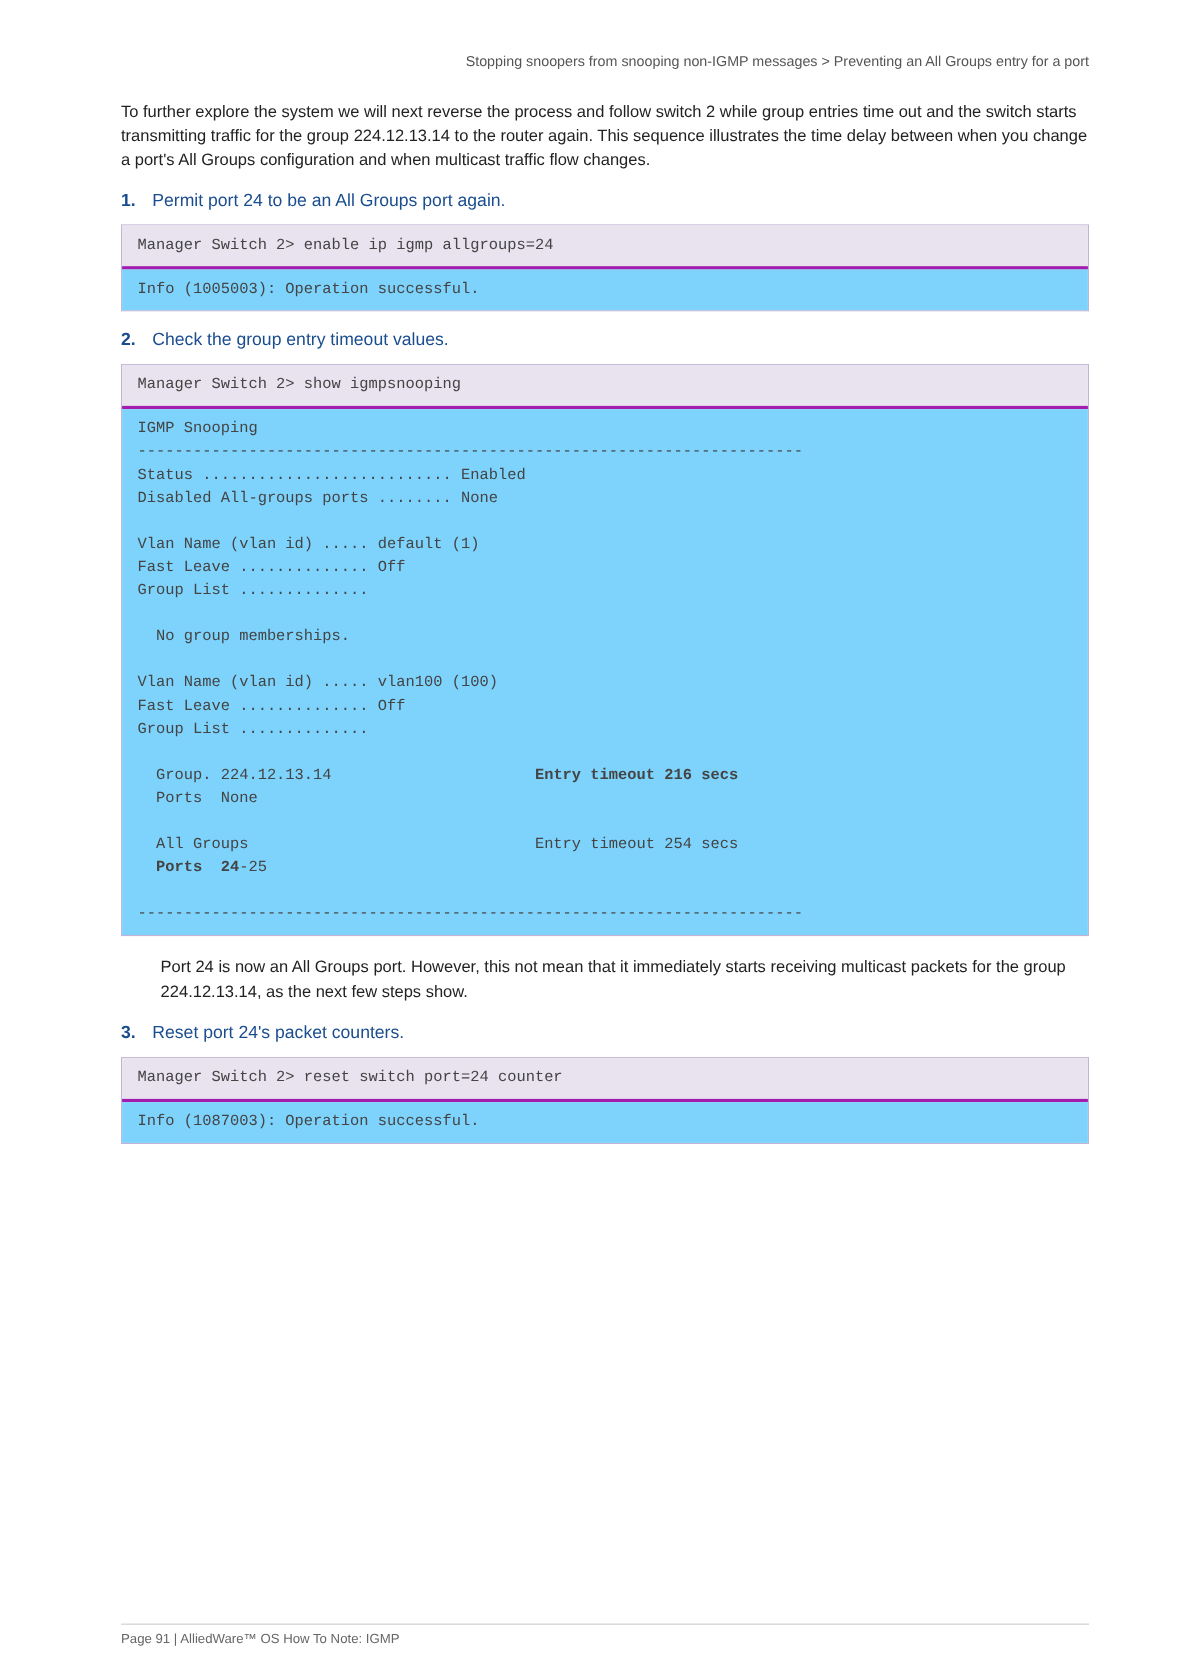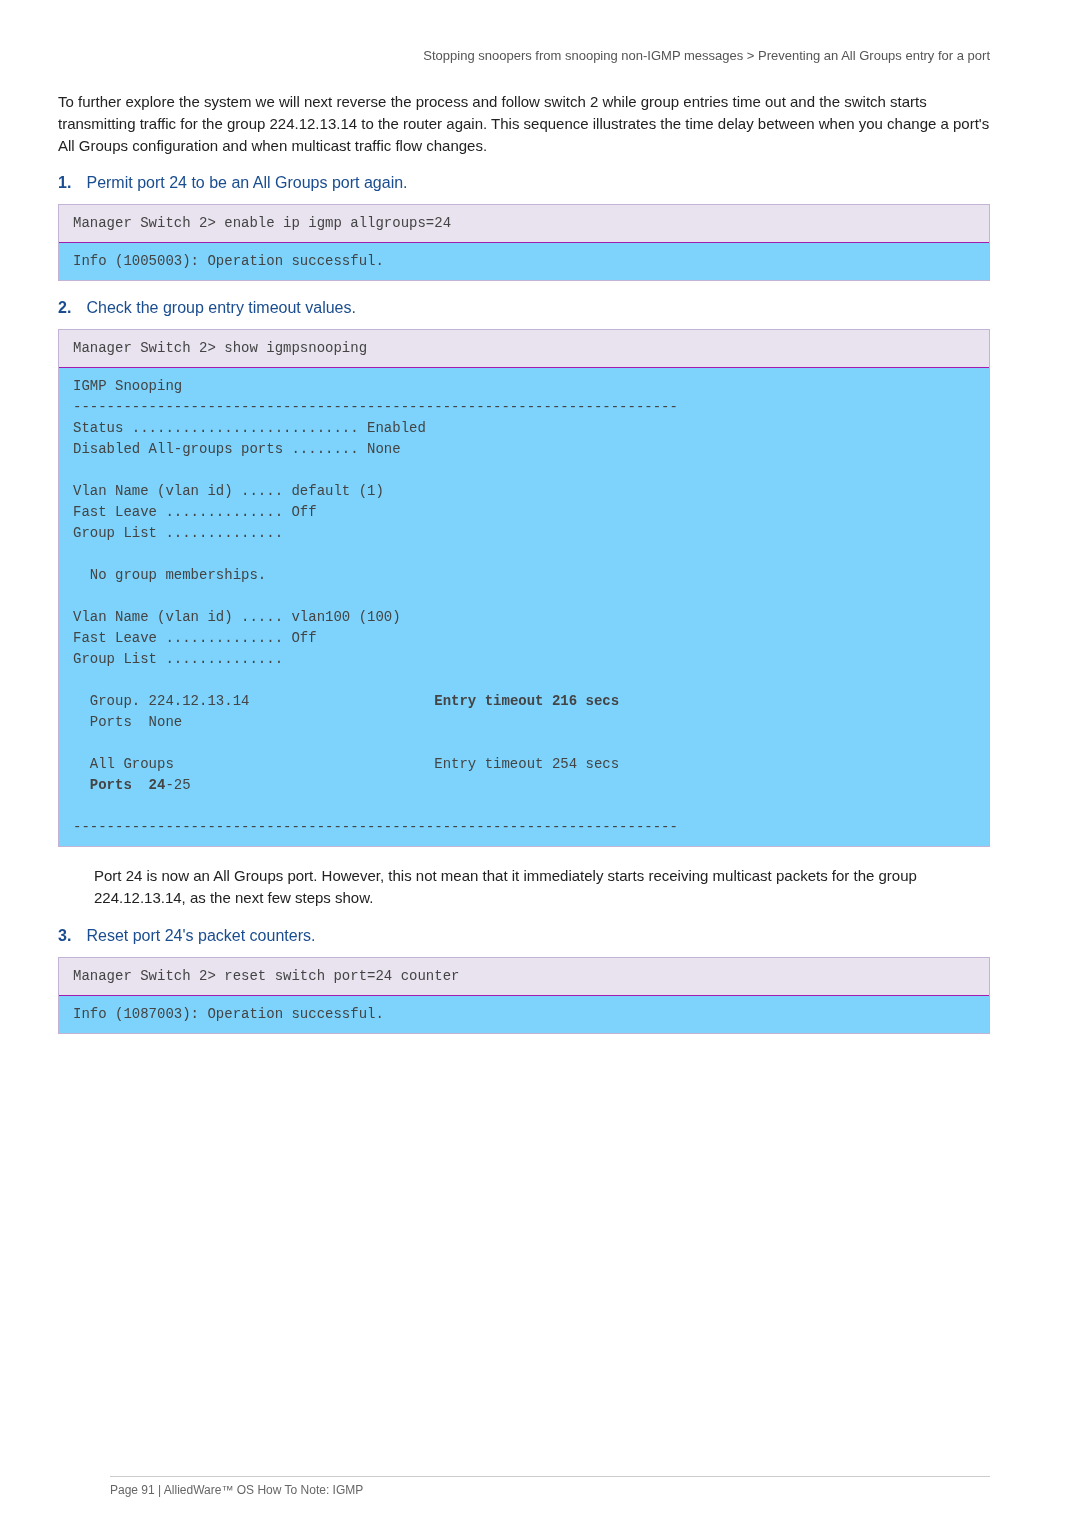--- a/index.html
+++ b/index.html
@@ -5,21 +5,21 @@
   * { margin: 0; padding: 0; box-sizing: border-box; }
   body {
     font-family: Arial, Helvetica, sans-serif;
     background: #ffffff;
     width: 1080px;
     height: 1527px;
     position: relative;
     color: #333;
   }
   .page {
-    padding: 48px 90px 40px 58px;
+    padding: 48px 90px 40px 110px;
   }
   .header-line {
     text-align: right;
     font-size: 13px;
     color: #555;
     margin-bottom: 28px;
   }
   .section-title {
     color: #1a4d8f;
     font-size: 18px;
@@ -51,21 +51,21 @@
     border: 1px solid #c3b4d6;
     margin-bottom: 10px;
     font-family: "Courier New", monospace;
     font-size: 14px;
     line-height: 1.5;
     color: #444;
   }
   .code-header {
     background: #e8e3ef;
     padding: 8px 14px;
-    border-bottom: 1px solid #a21caf;
+    border-bottom: 3px solid #a21caf;
   }
   .code-body {
     background: #7dd3fc;
     padding: 8px 14px;
     white-space: pre;
   }
   .code-body-pre {
     white-space: pre;
     font-family: "Courier New", monospace;
   }

